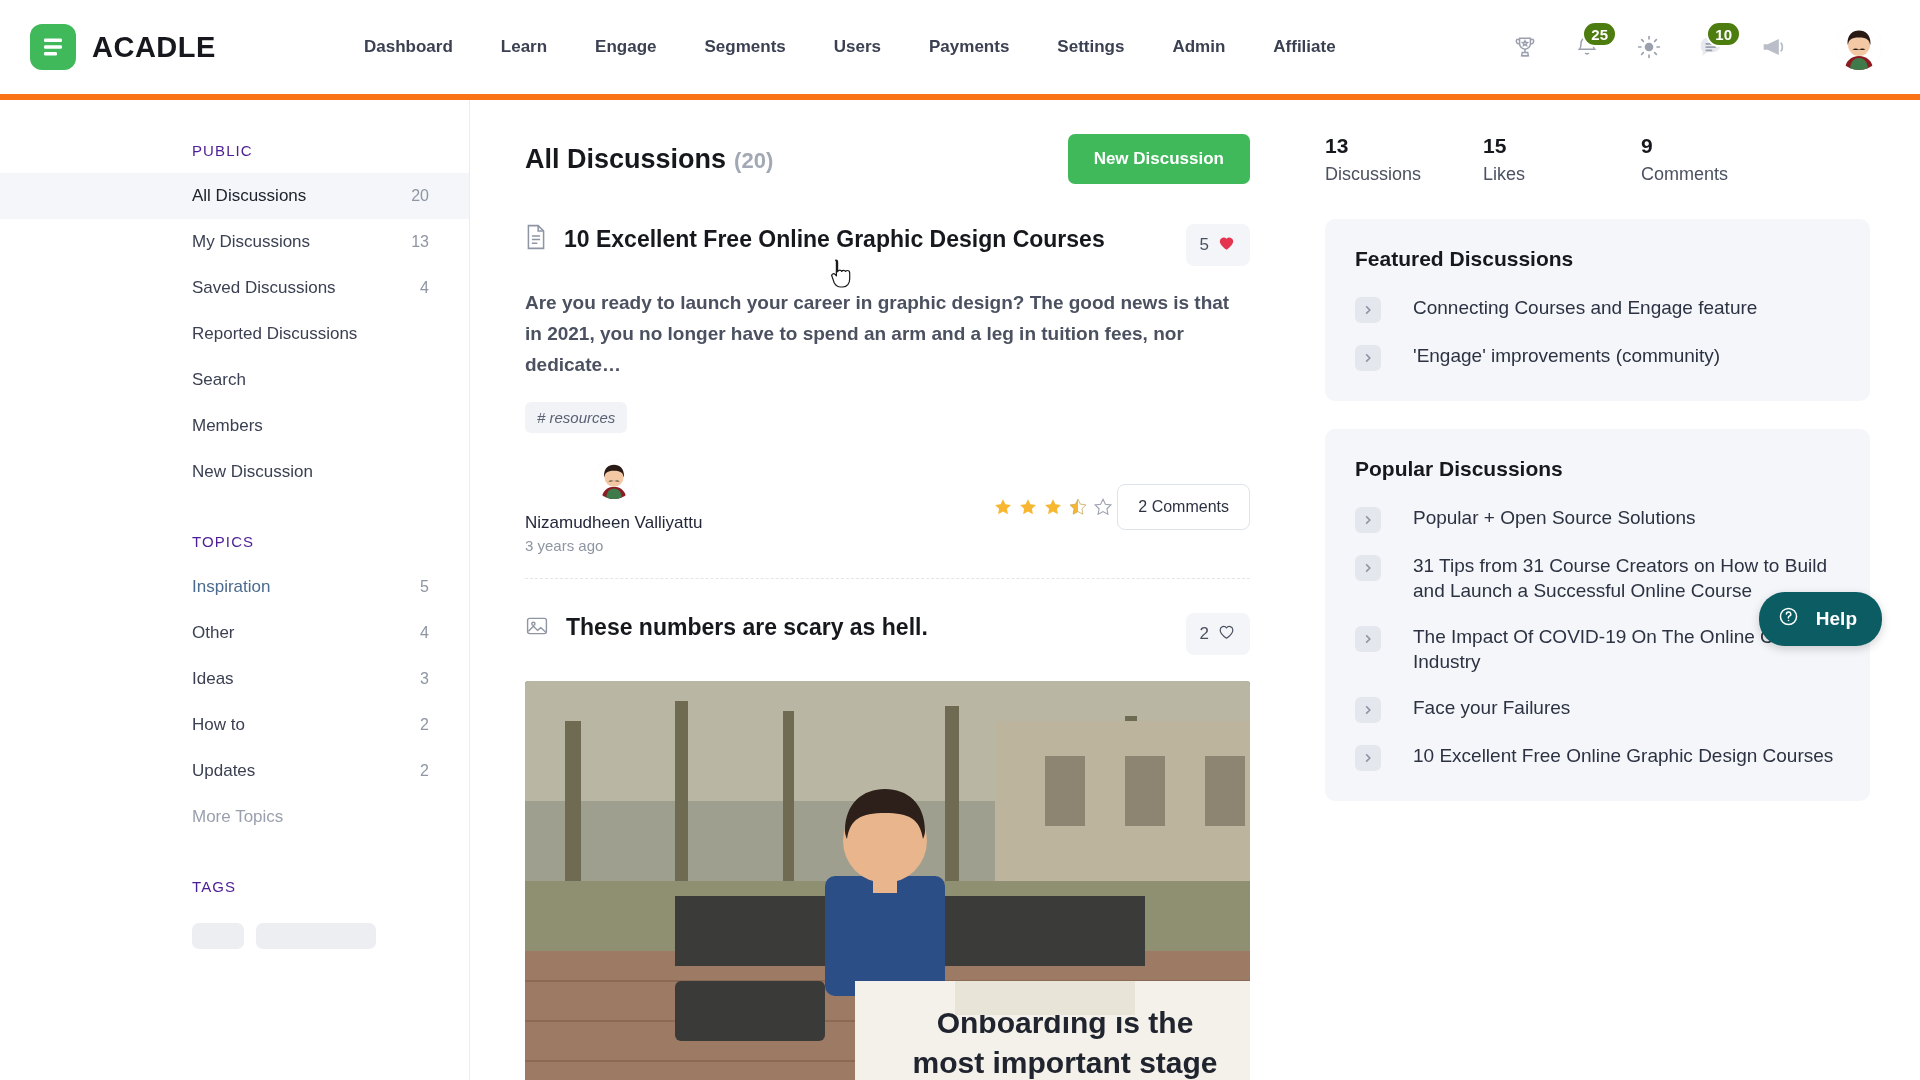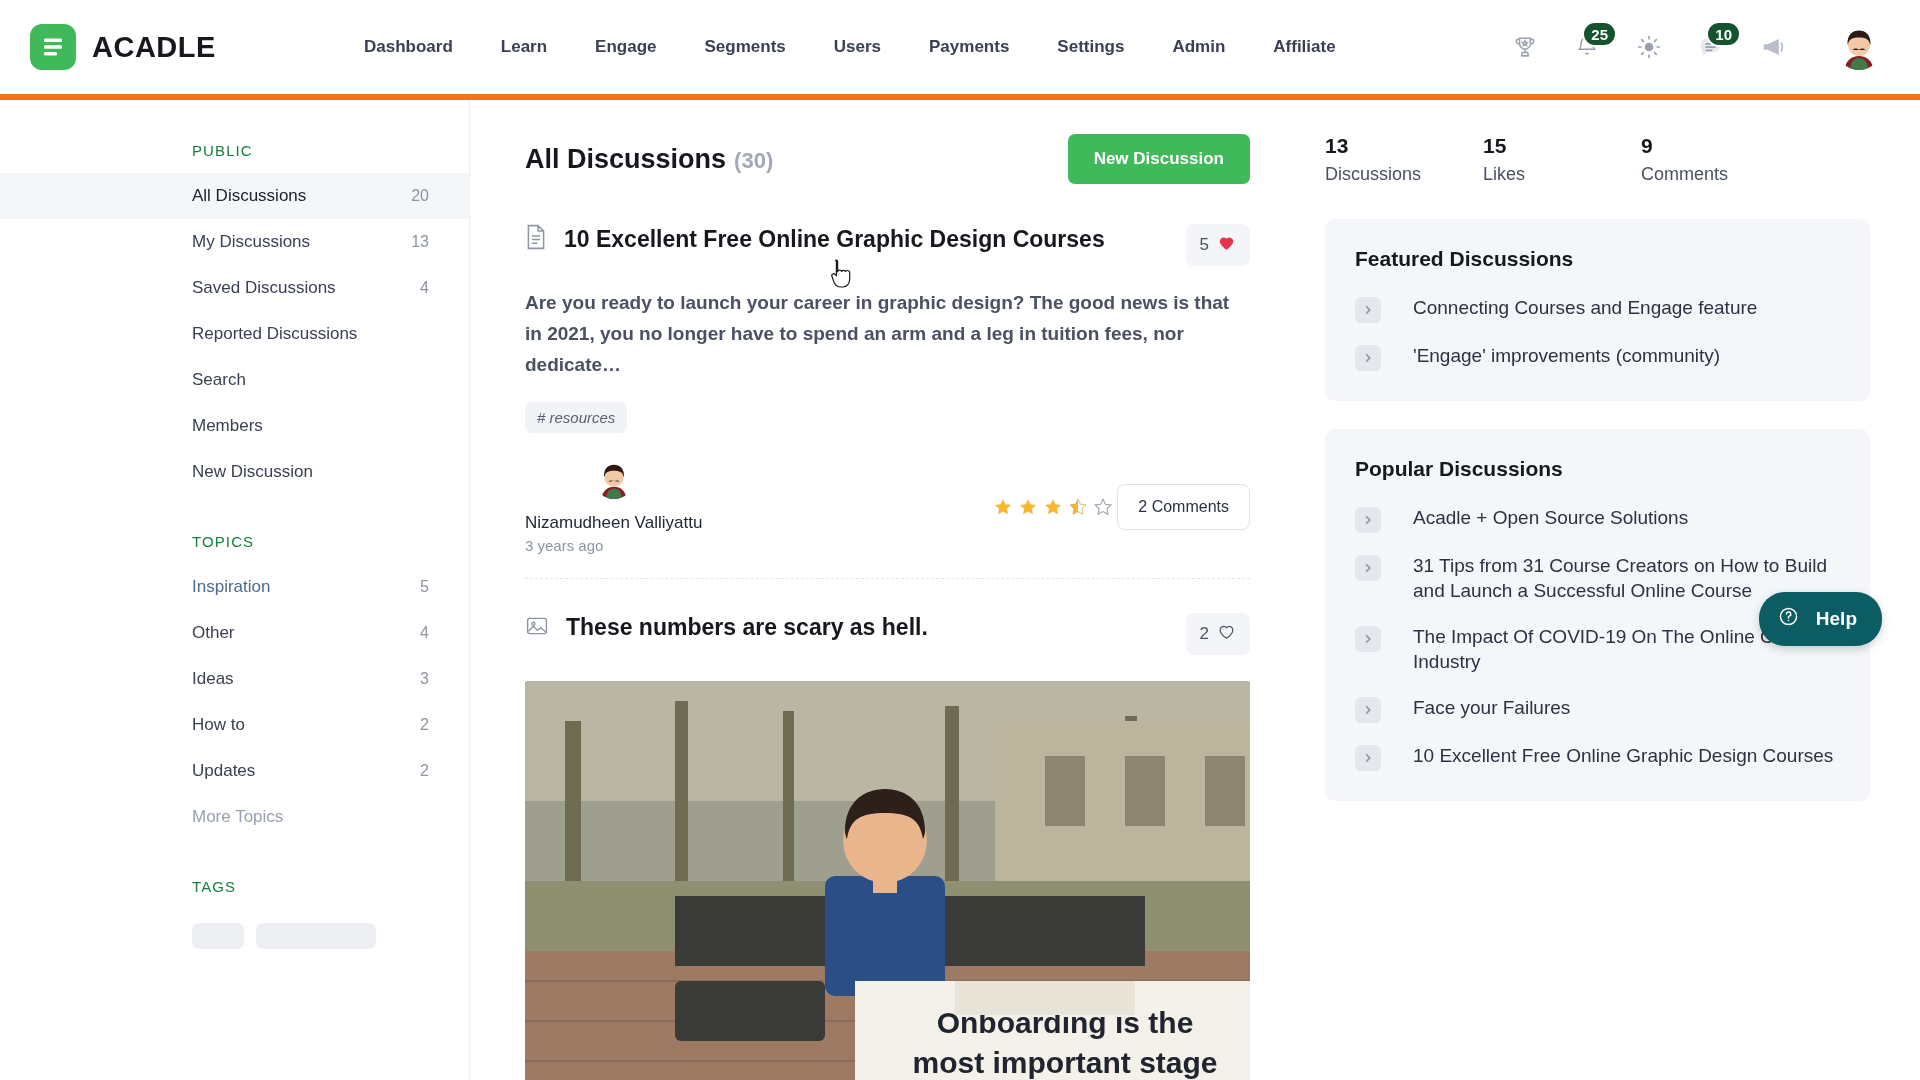--- a/index.html
+++ b/index.html
@@ -37,40 +37,40 @@
     padding: 10px 24px; cursor: pointer; white-space: nowrap;
   }
 
   .toolicons { display: flex; align-items: center; gap: 28px; padding-right: 8px;}
   .ticon { position: relative; width: 34px; height: 34px; cursor: pointer;
            display:flex; align-items:center; justify-content:center; }
   .ticon svg { display:block; }
   .badge {
     position: absolute; top: -9px; right: -13px;
     min-width: 32px; height: 26px; padding: 0 7px;
-    background: #14532d; color: #fff; border-radius: 13px;
+    background: #4d7c0f; color: #fff; border-radius: 13px;
     font-size: 15px; font-weight: bold;
     display: flex; align-items: center; justify-content: center;
     border: 2px solid #fff;
   }
   .avatar-wrap { margin-left: 18px; width: 46px; height:46px; cursor:pointer;
                  border-radius: 50%; overflow:hidden; background:#f0f0f3;}
   .avatar-wrap svg { display:block; }
 
   
   .page { display: flex; height: 980px; }
 
   
   .leftcol {
     width: 470px; padding: 30px 0 0 0;
     border-right: 1px solid #ececf1;
     display: flex; flex-direction: column;
   }
   .sec-label {
-    font-size: 15px; letter-spacing: 1.1px; color: #15803d;
+    font-size: 15px; letter-spacing: 1.1px; color: #4c1d95;
     padding: 12px 0 14px 192px; font-weight: normal;
   }
   .snav-item {
     display: flex; align-items: center; justify-content: space-between;
     padding: 13px 40px 13px 192px;
     font-size: 17px; color: #3b4152; cursor: pointer;
     border-left: 4px solid transparent;
     margin-left: -4px;
   }
   .snav-item.active {
@@ -319,21 +319,21 @@
     <div class="tags-row">
       <span class="tag-pill" style="width:52px"></span>
       <span class="tag-pill" style="width:120px"></span>
     </div>
   </aside>
 
   <main class="centercol">
 
     <div class="center-head">
       <div class="page-title">
-        <span>All Discussions</span><span class="cnt">(30)</span>
+        <span>All Discussions</span><span class="cnt">(20)</span>
       </div>
       <button class="btn-primary">New Discussion</button>
     </div>
 
     <article class="post">
       <div class="post-head">
         <div class="post-title-row">
           <span class="post-type-icon">
             <svg width="22" height="26" viewBox="0 0 20 24" fill="none" stroke="#8e95a3" stroke-width="1.4">
               <path d="M3 1.5h9l5 5v16H3z"></path>
@@ -504,21 +504,21 @@
     </section>
 
     <section class="panel">
       <div class="panel-title">Popular Discussions</div>
       <div class="plist-item">
         <span class="chev">
           <svg width="12" height="12" viewBox="0 0 12 12" fill="none" stroke="#8e95a3" stroke-width="1.6">
               <path d="M4.2 2.4L7.8 6l-3.6 3.6"></path>
             </svg>
         </span>
-        <span class="plist-text">Acadle + Open Source Solutions</span>
+        <span class="plist-text">Popular + Open Source Solutions</span>
       </div>
       <div class="plist-item">
         <span class="chev">
           <svg width="12" height="12" viewBox="0 0 12 12" fill="none" stroke="#8e95a3" stroke-width="1.6">
               <path d="M4.2 2.4L7.8 6l-3.6 3.6"></path>
             </svg>
         </span>
         <span class="plist-text">31 Tips from 31 Course Creators on How to Build and Launch a Successful Online Course</span>
       </div>
       <div class="plist-item">

